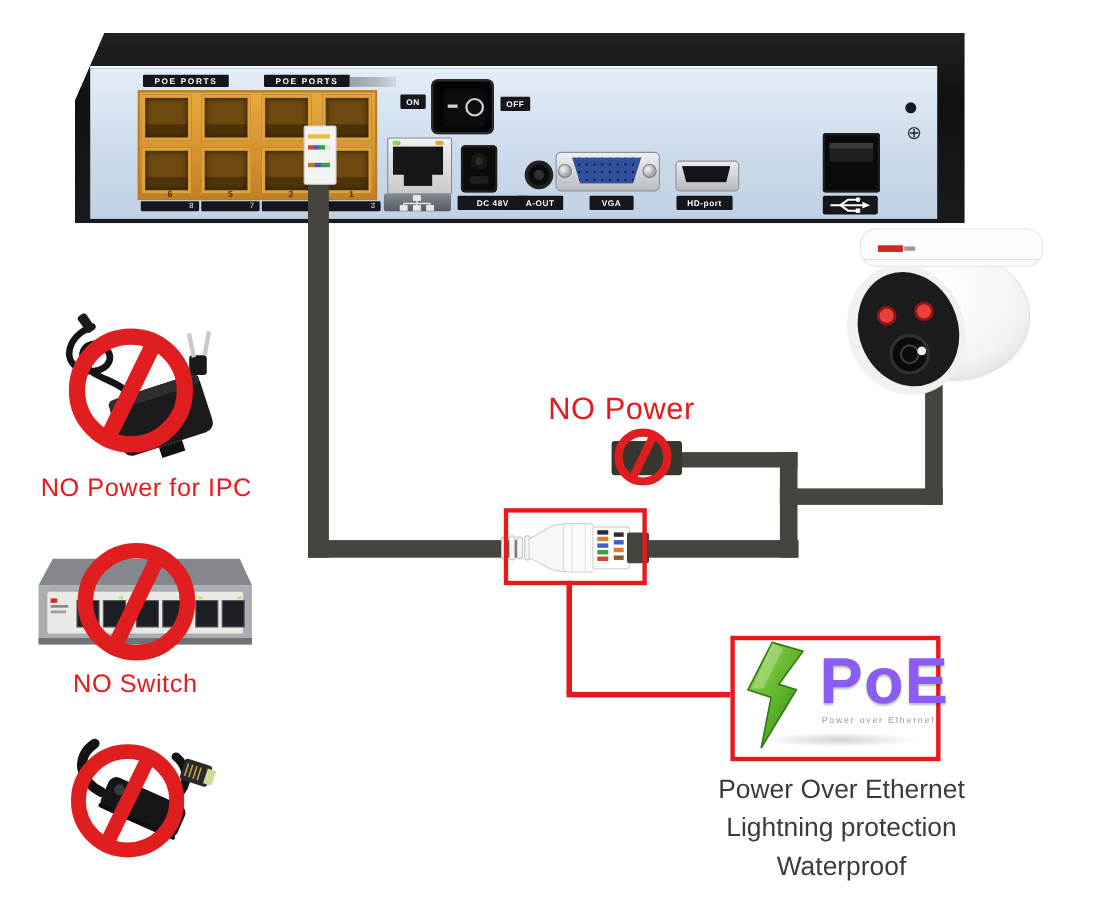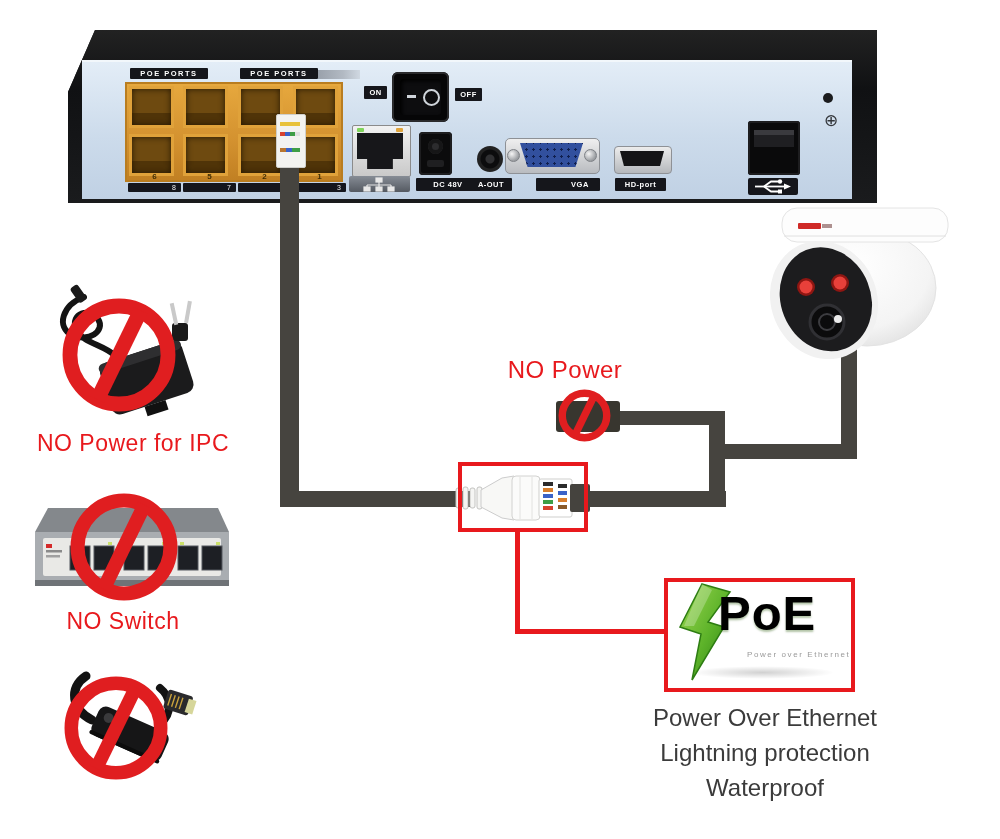--- a/index.html
+++ b/index.html
@@ -69,26 +69,26 @@
     box-shadow:inset 0 0 0 2px #1d1d1f;}
   .usb-in{left:754px;top:130px;width:40px;height:17px;background:#1f1f22;
     box-shadow:inset 0 5px 0 #3a3a3e;}
   .usb-tag{left:748px;top:178px;width:50px;height:17px;background:#15161b;border-radius:2px;}
   .hole-dot{left:823px;top:93px;width:10px;height:10px;border-radius:50%;background:#1b1c1e;}
   .gnd{left:822px;top:112px;width:18px;height:18px;color:#33363a;font-size:17px;line-height:18px;text-align:center;}
   
   .cable{background:var(--cable-gray,#46443f);}
   .stub-block{left:556px;top:401px;width:64px;height:31px;background:#38362f;border-radius:3px;}
   
-  .red-text{color:var(--accent-red,#e8191d);font-size:24px;letter-spacing:.5px;text-align:center;white-space:nowrap;}
+  .red-text{color:var(--accent-red,#e8191d);font-size:28px;letter-spacing:.5px;text-align:center;white-space:nowrap;}
   .red-box{border:4px solid var(--accent-red,#e8191d);}
   .red-line{background:var(--accent-red,#e8191d);}
   
   .poe-box{left:664px;top:578px;width:183px;height:106px;background:#fff;}
-  .poe-word{left:718px;top:585px;font-size:49px;font-weight:bold;color:#000000;
+  .poe-word{left:745px;top:585px;font-size:59px;font-weight:bold;color:#8b5cf6;
     text-shadow:0 2px 2px rgba(40,90,10,.35);letter-spacing:1px;}
   .poe-sub{left:747px;top:650px;font-size:8px;color:#9a9a9a;letter-spacing:1.6px;white-space:nowrap;}
   .poe-shadow{left:690px;top:666px;width:145px;height:13px;border-radius:50%;
     background:radial-gradient(ellipse at center, rgba(0,0,0,.18), rgba(0,0,0,0) 70%);}
   
   .features{left:565px;top:700px;width:400px;text-align:center;color:#3b3b3b;font-size:24px;line-height:35px;}
 </style>
 </head>
 <body>
 
@@ -148,21 +148,21 @@
   <div class="abs dc-slot"></div>
   <div class="abs tagbar small-tag" style="left:416px;top:178px;width:64px;">DC 48V</div>
 
   <div class="abs aout-jack"></div>
   <div class="abs tagbar small-tag" style="left:470px;top:178px;width:42px;">A-OUT</div>
 
   <div class="abs vga-body"></div>
   <div class="abs vga-blue"></div>
   <div class="abs vga-screw" style="left:507px;top:149px;"></div>
   <div class="abs vga-screw" style="left:584px;top:149px;"></div>
-  <div class="abs tagbar small-tag" style="left:536px;top:178px;width:40px;padding-left:24px;">VGA</div>
+  <div class="abs tagbar small-tag" style="left:536px;top:178px;width:40px;">VGA</div>
 
   <div class="abs hdmi-body"></div>
   <div class="abs hdmi-in"></div>
   <div class="abs tagbar small-tag" style="left:615px;top:178px;width:51px;">HD-port</div>
 
   <div class="abs usb-port"></div>
   <div class="abs usb-in"></div>
   <div class="abs usb-tag">
     <svg width="50" height="17" viewBox="0 0 50 17">
       <g stroke="#fff" stroke-width="1.8" fill="none">

